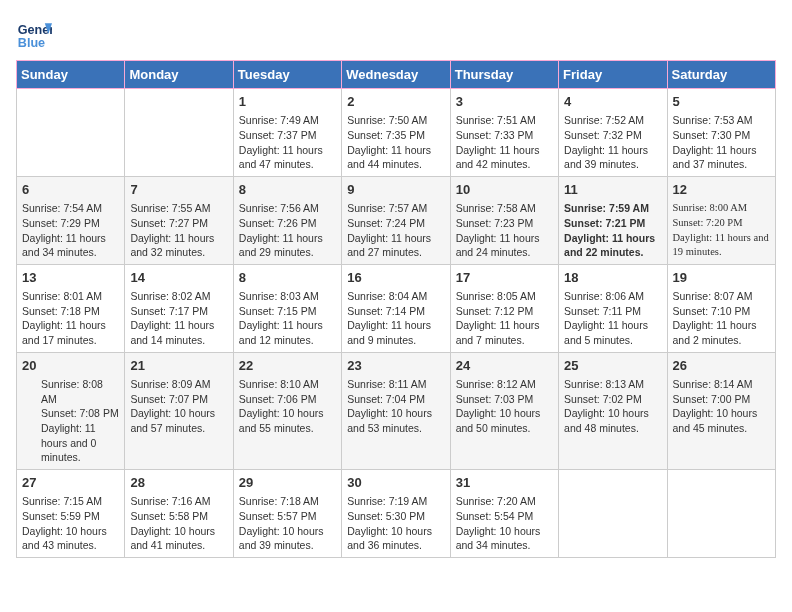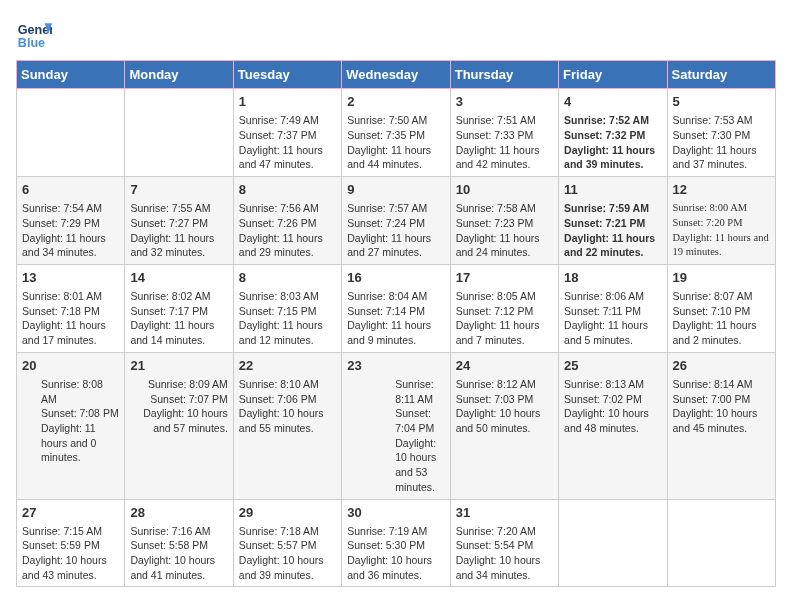--- a/index.html
+++ b/index.html
@@ -136,21 +136,21 @@
 Daylight: 11 hours and 44 minutes.</div>
         </td>
         <td>
           <span class="day-num">3</span>
           <div class="day-info" style="white-space: pre-line;">Sunrise: 7:51 AM
 Sunset: 7:33 PM
 Daylight: 11 hours and 42 minutes.</div>
         </td>
         <td>
           <span class="day-num">4</span>
-          <div class="day-info" style="white-space: pre-line; font-weight: bold;">Sunrise: 7:52 AM
+          <div class="day-info" style="white-space: pre-line;">Sunrise: 7:52 AM
 Sunset: 7:32 PM
 Daylight: 11 hours and 39 minutes.</div>
         </td>
         <td>
           <span class="day-num">5</span>
           <div class="day-info" style="white-space: pre-line;">Sunrise: 7:53 AM
 Sunset: 7:30 PM
 Daylight: 11 hours and 37 minutes.</div>
         </td>
       </tr>
@@ -244,33 +244,33 @@
       </tr>
       <tr>
         <td>
           <span class="day-num">20</span>
           <div class="day-info" style="white-space: pre-line; margin-left: 19px;">Sunrise: 8:08 AM
 Sunset: 7:08 PM
 Daylight: 11 hours and 0 minutes.</div>
         </td>
         <td>
           <span class="day-num">21</span>
-          <div class="day-info" style="white-space: pre-line; text-align: right;">Sunrise: 8:09 AM
+          <div class="day-info" style="white-space: pre-line;">Sunrise: 8:09 AM
 Sunset: 7:07 PM
 Daylight: 10 hours and 57 minutes.</div>
         </td>
         <td>
           <span class="day-num">22</span>
           <div class="day-info" style="white-space: pre-line;">Sunrise: 8:10 AM
 Sunset: 7:06 PM
 Daylight: 10 hours and 55 minutes.</div>
         </td>
         <td>
           <span class="day-num">23</span>
-          <div class="day-info" style="white-space: pre-line; margin-left: 48px;">Sunrise: 8:11 AM
+          <div class="day-info" style="white-space: pre-line;">Sunrise: 8:11 AM
 Sunset: 7:04 PM
 Daylight: 10 hours and 53 minutes.</div>
         </td>
         <td>
           <span class="day-num">24</span>
           <div class="day-info" style="white-space: pre-line;">Sunrise: 8:12 AM
 Sunset: 7:03 PM
 Daylight: 10 hours and 50 minutes.</div>
         </td>
         <td>

